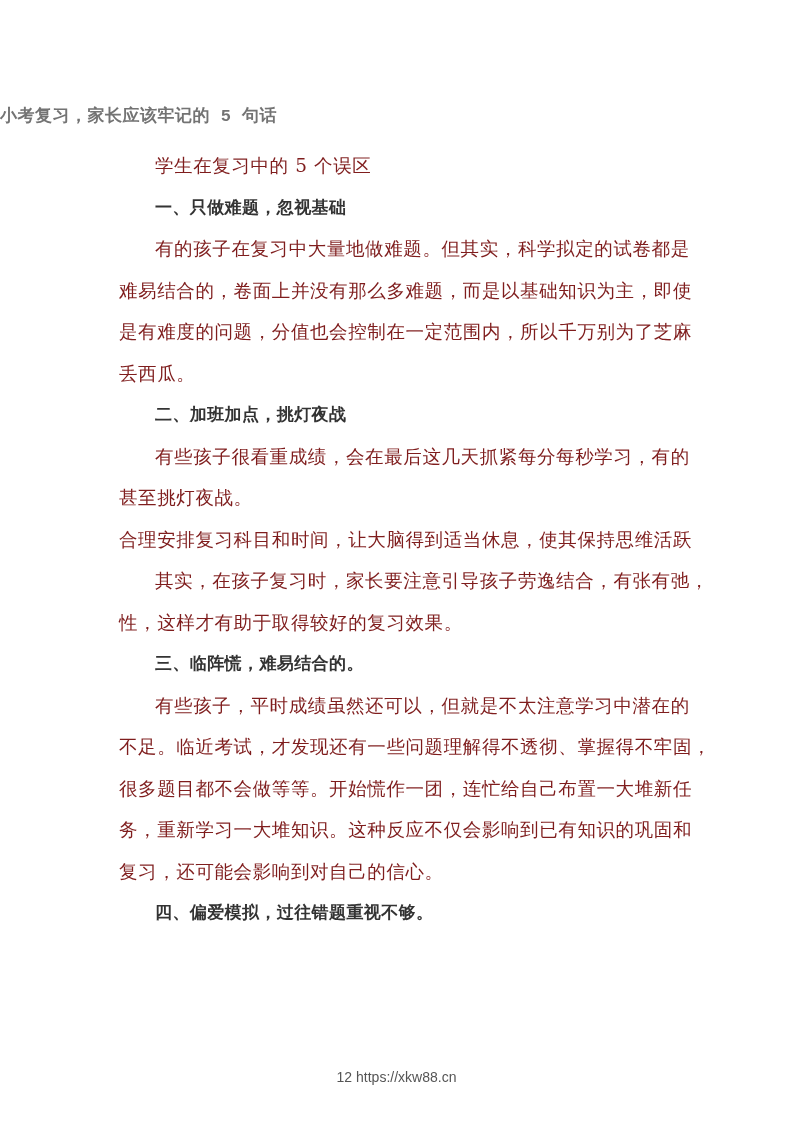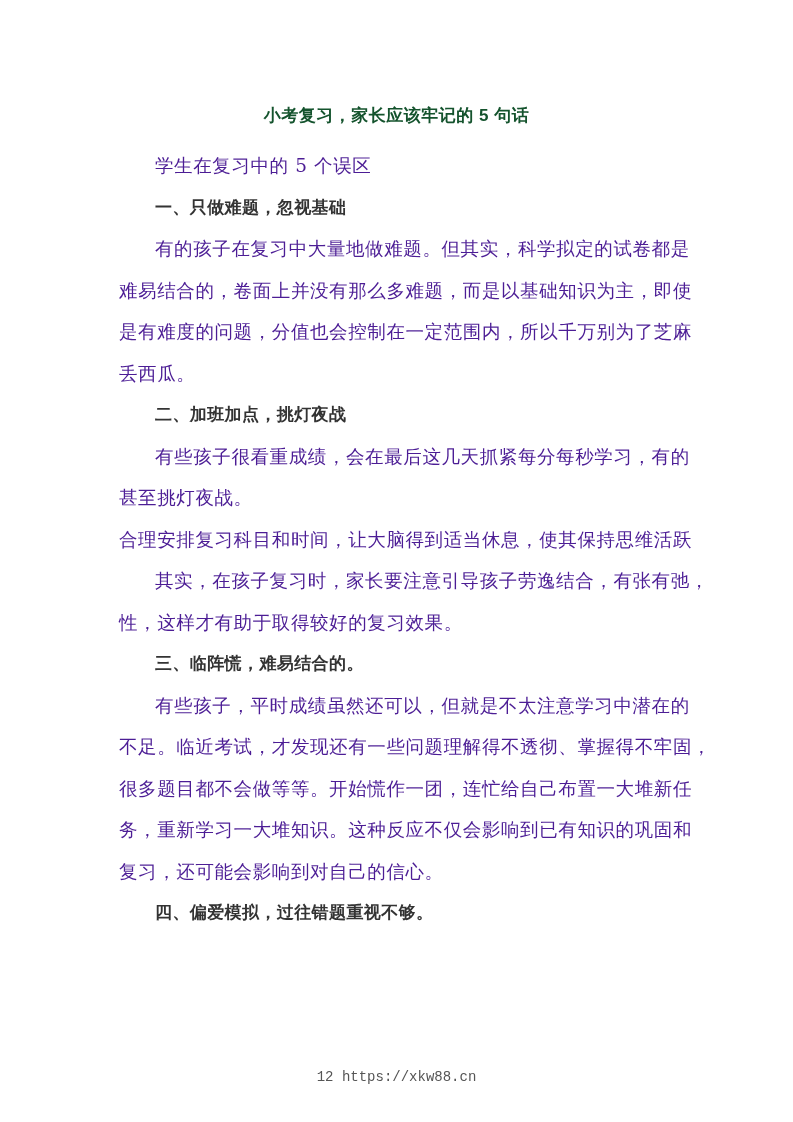--- a/index.html
+++ b/index.html
@@ -13,58 +13,57 @@
     position: relative;
     overflow: hidden;
     font-family: "DejaVu Serif", "Liberation Serif", serif;
     color: #333333;
   }
   .page-title {
     position: absolute;
     top: 104px;
     left: 0;
     width: 793px;
-    text-align: center;
-    font-family: Liberation Sans, sans-serif;
+    font-family: Liberation Mono, monospace;
     font-weight: bold;
     font-size: 17px;
-    color: #14532d;
+    color: #737373;
     letter-spacing: 0.5px;
   }
   .content {
     position: absolute;
     left: 119px;
     width: 556px;
     top: 145px;
   }
   .line {
     font-size: 18.5px;
     line-height: 41.5px;
     white-space: nowrap;
     letter-spacing: 0.6px;
-    color: #4c1d95;
+    color: #7f1d1d;
   }
   .indent { padding-left: 36px; }
   .heading {
     font-family: Liberation Serif, serif;
     font-weight: bold;
     font-size: 17px;
     line-height: 41.5px;
     padding-left: 36px;
     color: #333333;
     letter-spacing: 0.4px;
   }
   .para { text-align: justify; text-align-last: left; }
   .footer {
     position: absolute;
     top: 1069px;
     left: 0;
     width: 793px;
     text-align: center;
-    font-family: Liberation Mono, monospace;
+    font-family: Liberation Sans, sans-serif;
     font-size: 14px;
     color: #555555;
   }
 </style>
 </head>
 <body>
 
 <div class="page-title">小考复习，家长应该牢记的 5 句话</div>
 
 <div class="content">

